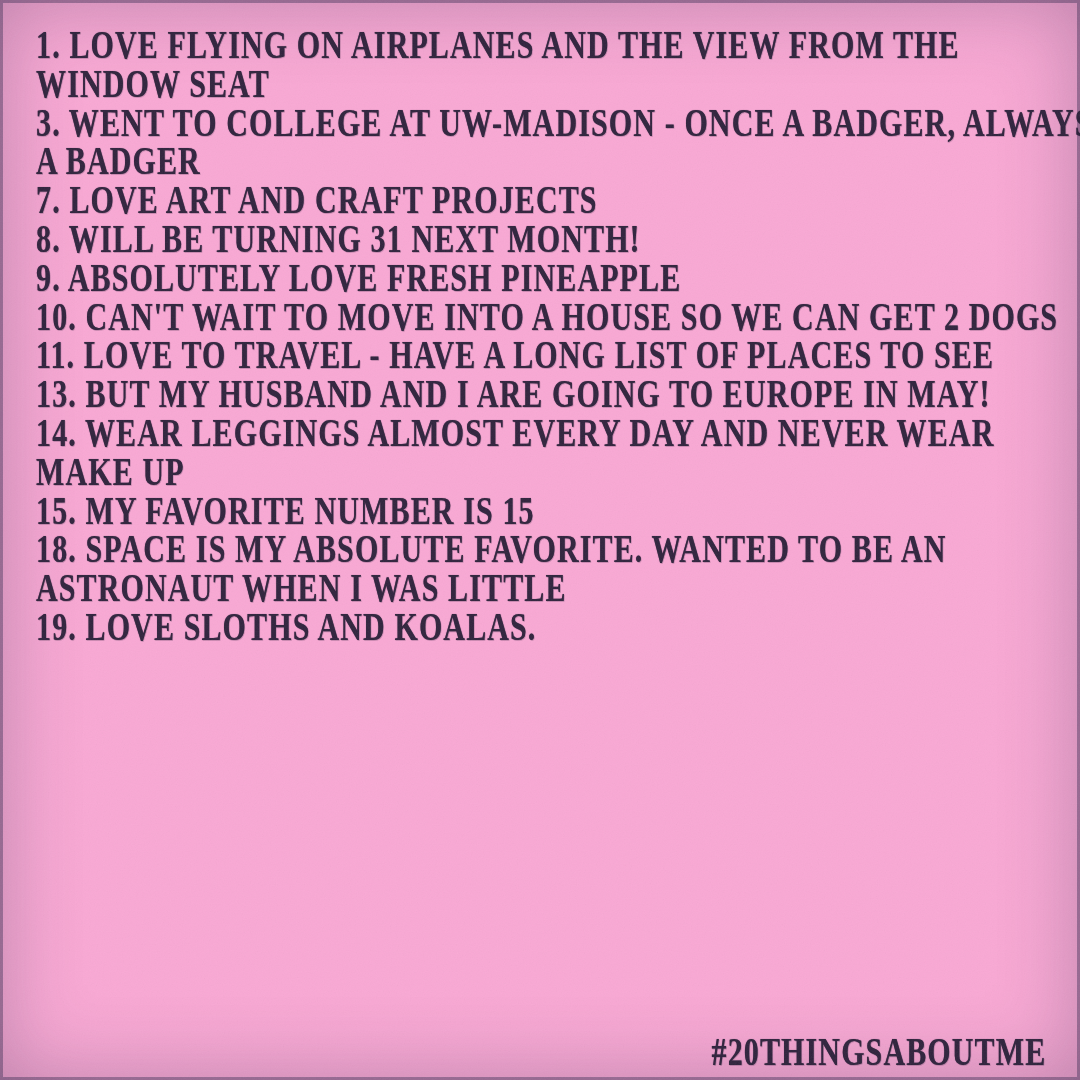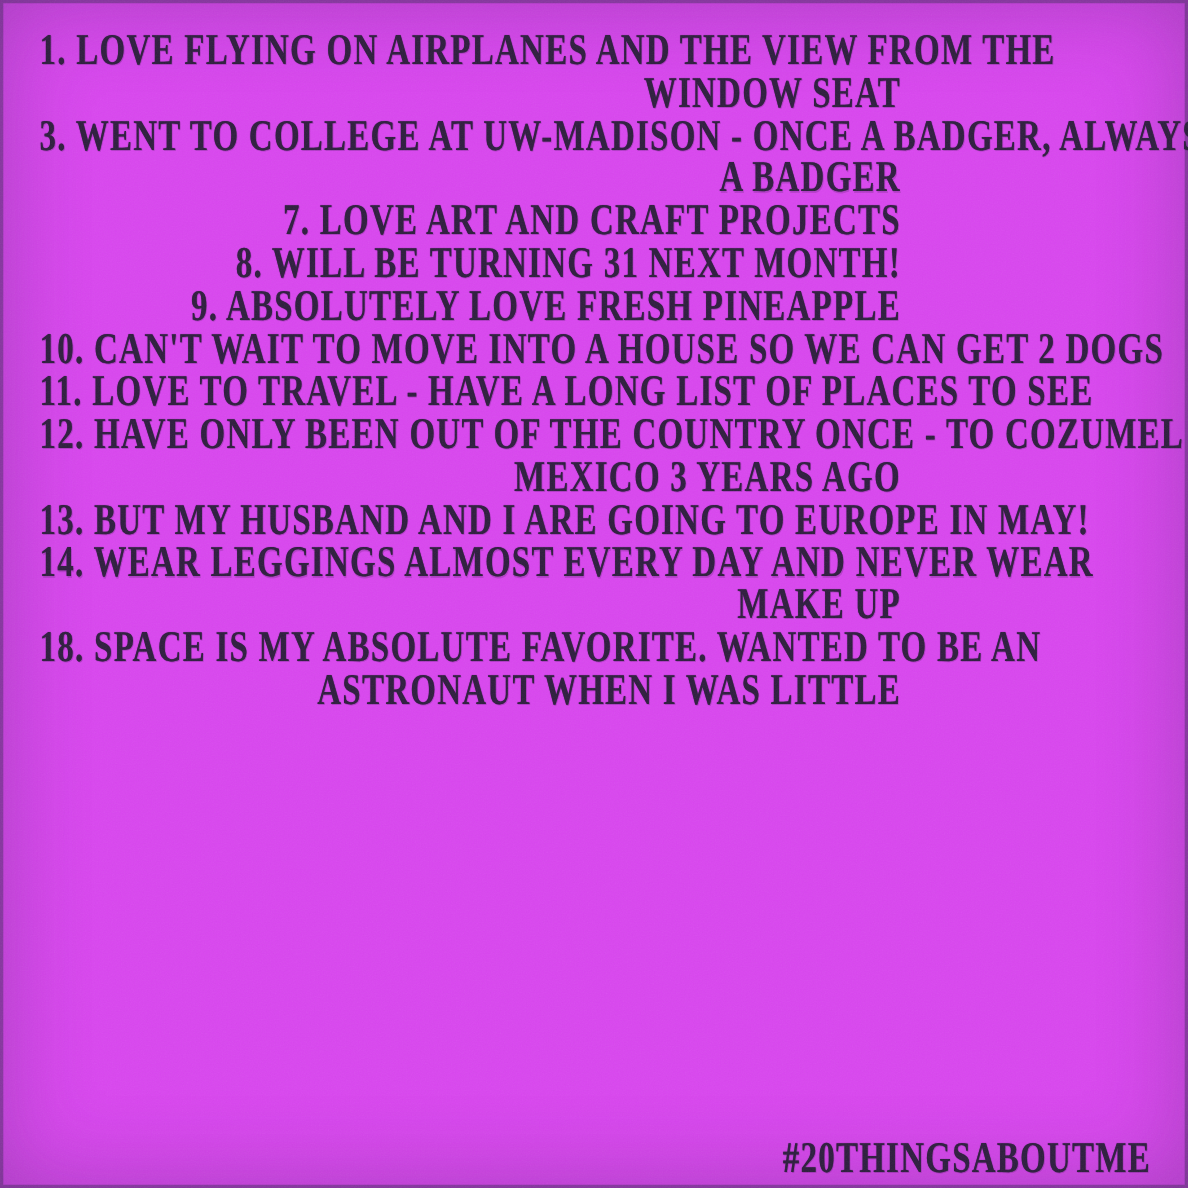--- a/index.html
+++ b/index.html
@@ -6,25 +6,24 @@
     margin: 0;
     padding: 0;
     width: 1080px;
     height: 1080px;
     overflow: hidden;
   }
   .canvas {
     position: relative;
     width: 1080px;
     height: 1080px;
-    background-color: #d946ef;
+    background-color: #f9a8d4;
     box-shadow: inset 0 0 0 3px rgba(48, 38, 74, 0.40),
                 inset 0 0 80px rgba(48, 38, 74, 0.30);
     font-family: "Liberation Serif", "DejaVu Serif", serif;
-    text-align: right;
   }
   .grain {
     position: absolute;
     left: 0; top: 0;
     width: 1080px;
     height: 1080px;
     pointer-events: none;
   }
   .content {
     position: absolute;
@@ -85,33 +84,35 @@
       <div>
         <div class="line"><span>9. ABSOLUTELY LOVE FRESH PINEAPPLE</span></div>
       </div>
       <div>
         <div class="line"><span>10. CAN'T WAIT TO MOVE INTO A HOUSE SO WE CAN GET 2 DOGS</span></div>
       </div>
       <div>
         <div class="line"><span>11. LOVE TO TRAVEL - HAVE A LONG LIST OF PLACES TO SEE</span></div>
       </div>
       <div>
-        <div class="line"><span>12. HAVE ONLY BEEN OUT OF THE COUNTRY ONCE - TO COZUMEL</span></div>
-        <div class="line"><span>MEXICO 3 YEARS AGO</span></div>
-      </div>
-      <div>
         <div class="line"><span>13. BUT MY HUSBAND AND I ARE GOING TO EUROPE IN MAY!</span></div>
       </div>
       <div>
         <div class="line"><span>14. WEAR LEGGINGS ALMOST EVERY DAY AND NEVER WEAR</span></div>
         <div class="line"><span>MAKE UP</span></div>
       </div>
       <div>
+        <div class="line"><span>15. MY FAVORITE NUMBER IS 15</span></div>
+      </div>
+      <div>
         <div class="line"><span>18. SPACE IS MY ABSOLUTE FAVORITE. WANTED TO BE AN</span></div>
         <div class="line"><span>ASTRONAUT WHEN I WAS LITTLE</span></div>
+      </div>
+      <div>
+        <div class="line"><span>19. LOVE SLOTHS AND KOALAS.</span></div>
       </div>
     </div>
 
   <div class="line hashtag">#20THINGSABOUTME</div>
 
   <svg class="grain" xmlns="http://www.w3.org/2000/svg">
     <filter id="grainF">
       <feTurbulence type="fractalNoise" baseFrequency="0.85" numOctaves="2" stitchTiles="stitch"></feTurbulence>
       <feColorMatrix type="saturate" values="0"></feColorMatrix>
     </filter>

